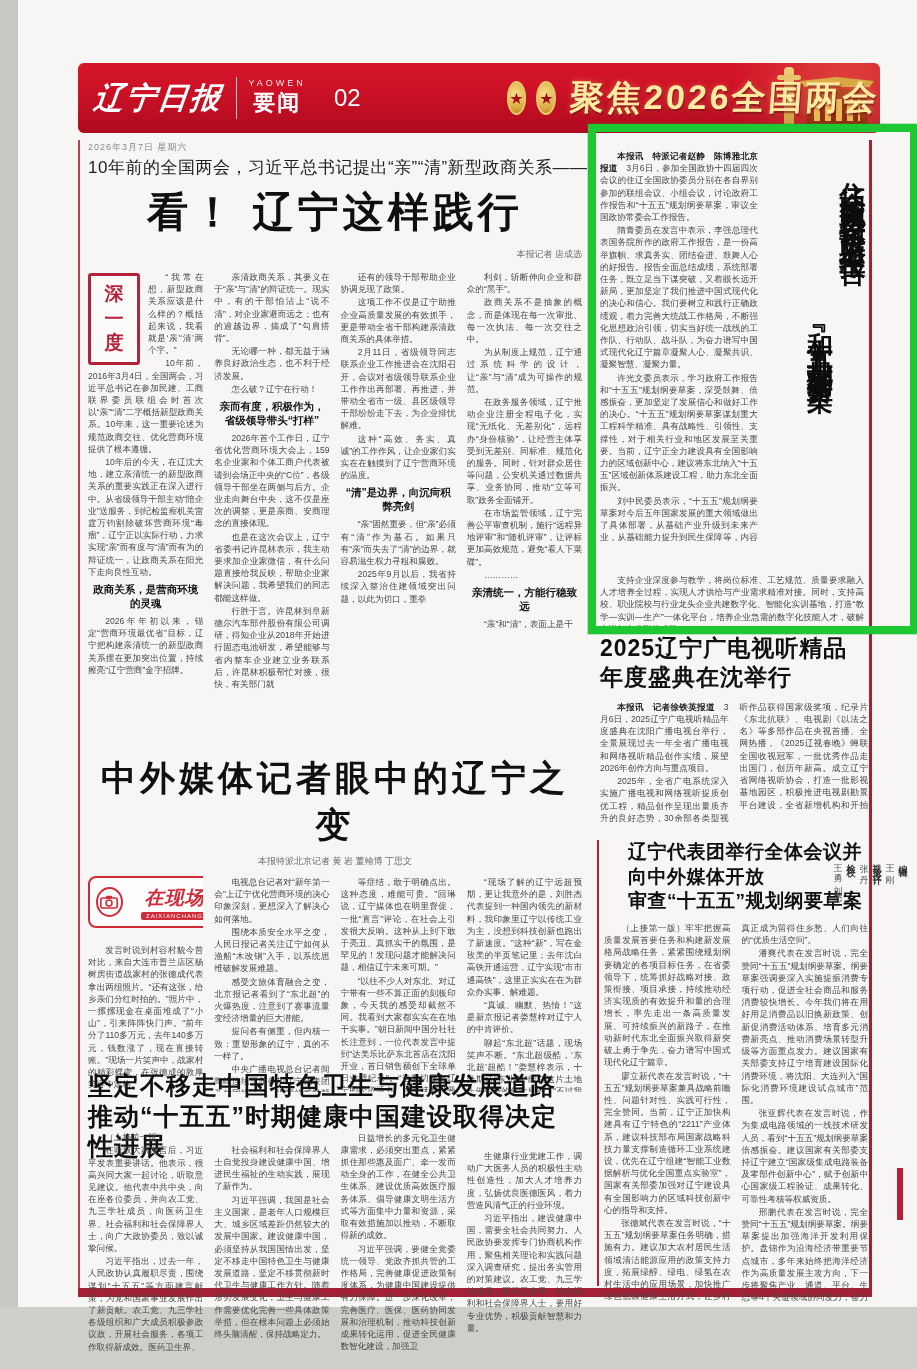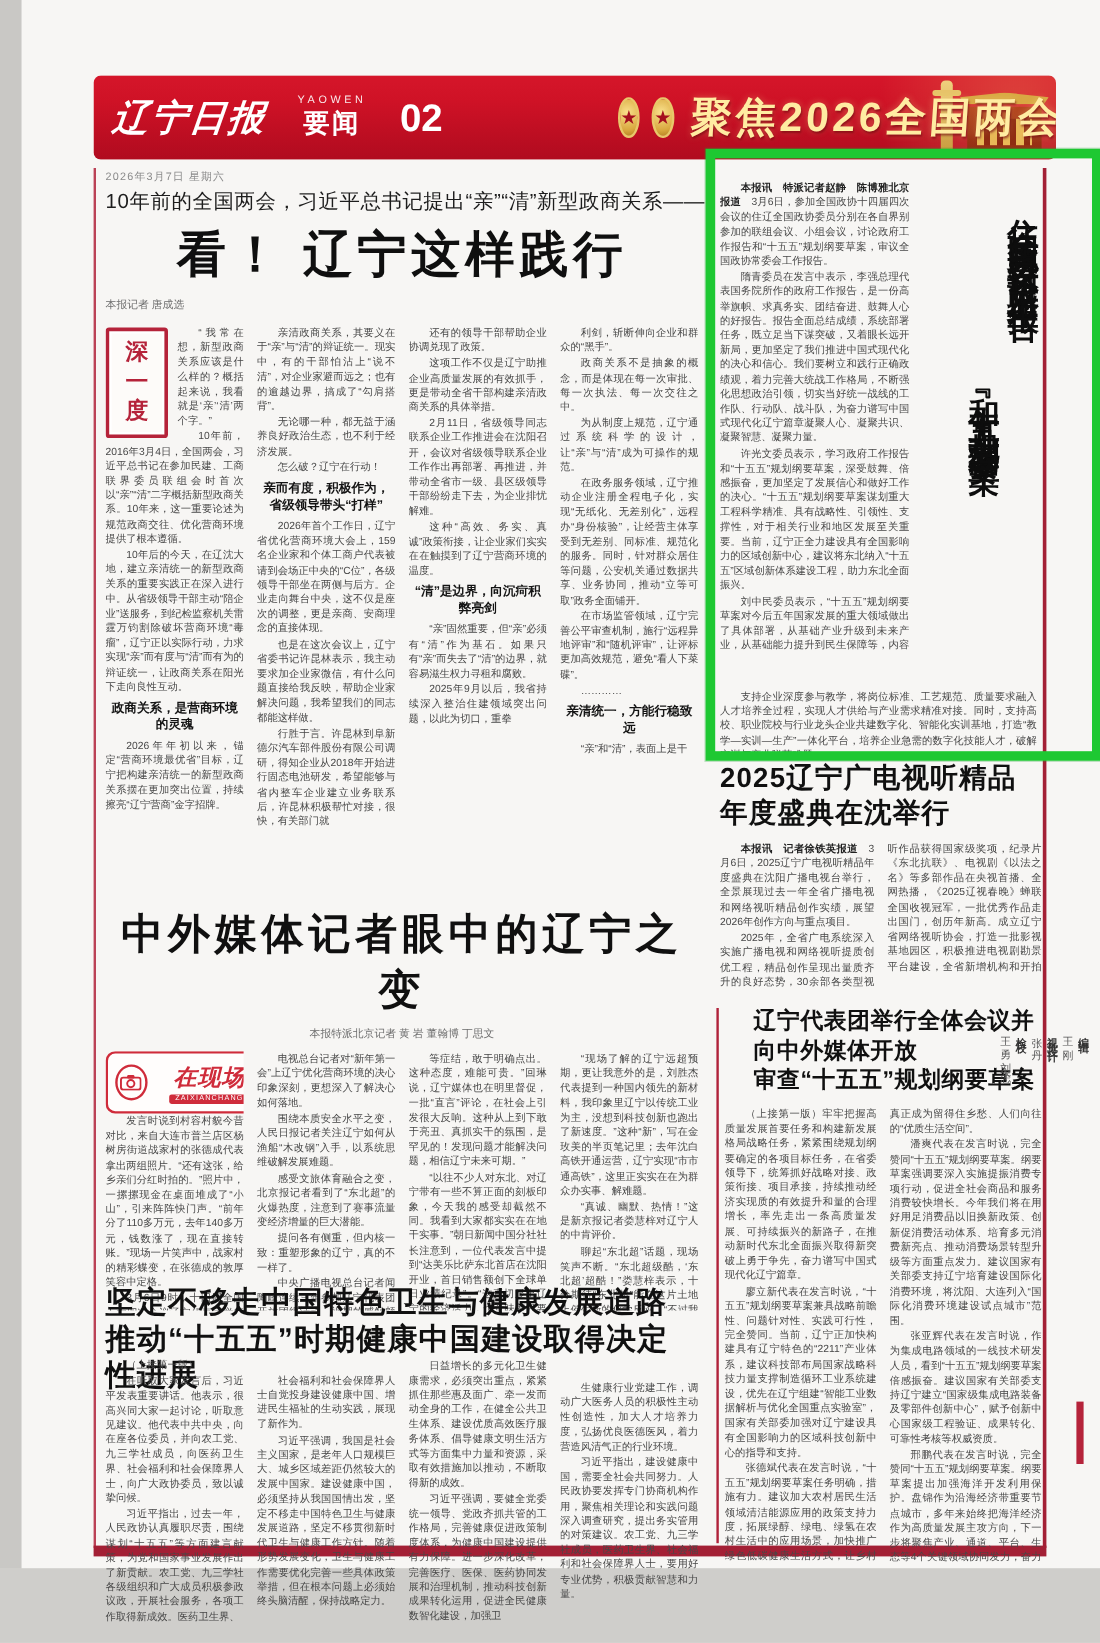--- a/index.html
+++ b/index.html
@@ -14,21 +14,21 @@
     background:linear-gradient(180deg,#d5162a 0%, #cf1226 30%, #b00b1f 100%);
     background-color:#c41124; display:flex; align-items:center; overflow:hidden; }
   .banner::after{content:""; position:absolute; right:0; top:0; width:220px; height:100%;
     background:radial-gradient(circle at 85% 40%, rgba(255,210,120,.25), rgba(180,10,30,0) 60%);}
   .masthead { font-family:"Liberation Serif", serif; font-style:italic; font-weight:bold;
     color:#fff; font-size:30px; letter-spacing:2px; padding:0 14px 0 16px; transform:skewX(-6deg); white-space:nowrap; }
   .vdiv { width:1px; height:42px; background:rgba(255,255,255,.75); }
   .secwrap { text-align:center; padding:0 12px; color:#fff; }
   .sec-en { font-size:9px; letter-spacing:3px; opacity:.9; }
   .sec-cn { font-size:22px; font-weight:bold; letter-spacing:2px; }
-  .pageno { color:#fff; font-size:32px; font-weight:bold; padding:0 16px; }
+  .pageno { color:#fff; font-size:24px; font-weight:normal; padding:0 16px; }
   .emblem { width:34px; height:34px; border-radius:50%; margin-left:10px; position:relative; z-index:2;
     background:radial-gradient(circle at 40% 35%, #f9e08c, #d9a83e 70%, #b07d1f); border:2px solid #e8c76a;
     display:flex; align-items:center; justify-content:center; color:#a50f1e; font-size:16px; }
   .banner-title { position:relative; z-index:2; font-size:34px; font-weight:900; letter-spacing:3px;
     color:#ffeca2; margin-left:14px; transform:skewX(-4deg); white-space:nowrap;
     text-shadow:1px 2px 2px rgba(110,0,10,.65), 0 0 6px rgba(255,230,150,.35); }
   .huabiao { position:absolute; right:86px; top:4px; width:10px; height:62px; z-index:1;
     background:linear-gradient(180deg,#f0cf7e,#c89a3c); border-radius:4px; }
   .huabiao::before{content:""; position:absolute; left:-7px; top:8px; width:24px; height:5px; background:#e7c469; border-radius:3px;}
   .tam { position:absolute; right:6px; top:14px; width:74px; height:52px; z-index:1; }
@@ -49,33 +49,33 @@
   .p b { color:#222; }
   .sub { font-weight:bold; font-size:10.5px; color:#141414; text-align:center; text-indent:0; margin:5px 0 4px; }
   .cols { display:flex; gap:11px; }
   .col { flex:1; overflow:hidden; }
   .twocol { column-count:2; column-gap:11px; overflow:hidden; }
 
   
   .lead-art { position:absolute; left:88px; top:156px; width:494px; }
   .kicker { font-size:17px; color:#1d1d1d; letter-spacing:.5px; white-space:nowrap; }
   .lead-head { font-size:41px; font-weight:900; color:#0f0f0f; text-align:center; letter-spacing:4px; margin-top:6px; }
-  .lead-by { font-size:9px; color:#6d6d6d; text-align:left; margin:8px 0 10px; }
+  .lead-by { font-size:9px; color:#6d6d6d; text-align:right; margin:8px 0 10px; }
   .lead-cols { height:488px; }
   .deep-badge { float:left; width:52px; height:92px; margin:2px 8px 4px 0; border:3px solid #b5233a;
     border-radius:3px; display:flex; flex-direction:column; align-items:center; justify-content:center;
     color:#b5233a; font-weight:900; font-size:19px; line-height:1.3; font-family:"Liberation Serif", serif;
     background:#fdfbf9; box-shadow:inset 0 0 0 2px #fff; }
 
   
   .media-art { position:absolute; left:88px; top:755px; width:494px; }
   .media-head { font-size:35px; font-weight:900; color:#101010; text-align:center; letter-spacing:4px; }
   .media-by { font-size:9px; color:#6d6d6d; text-align:center; margin:6px 0 8px; }
   .media-cols { height:216px; }
-  .stamp { width:128px; height:52px; border:2px solid #cf2b3a; border-radius:8px; margin-bottom:0;
+  .stamp { width:128px; height:52px; border:2px solid #cf2b3a; border-radius:8px; margin-bottom:16px;
     display:flex; align-items:center; gap:18px; padding:4px 6px; background:#fffdfc; }
   .cam { width:30px; height:30px; border-radius:50%; border:2px solid #cf2b3a; display:flex; align-items:center; justify-content:center; }
   .cam svg { display:block; }
   .stamp-txt { display:flex; flex-direction:column; align-items:center; }
   .stamp-cn { color:#cf2b3a; font-weight:900; font-style:italic; font-size:19px; letter-spacing:1px; white-space:nowrap; }
   .stamp-en { background:#cf2b3a; color:#fff; font-size:6px; letter-spacing:1px; padding:1px 5px; border-radius:2px; margin-top:1px; }
 
   
   .health-art { position:absolute; left:88px; top:1070px; width:494px; }
   .health-head { font-size:25px; font-weight:900; color:#101010; letter-spacing:1px; line-height:1.22; }
@@ -168,21 +168,21 @@
           <div class="p">怎么破？辽宁在行动！</div>
           <div class="sub">亲而有度，积极作为，省级领导带头“打样”</div>
           <div class="p">2026年首个工作日，辽宁省优化营商环境大会上，159名企业家和个体工商户代表被请到会场正中央的“C位”，各级领导干部坐在两侧与后方。企业走向舞台中央，这不仅是座次的调整，更是亲商、安商理念的直接体现。</div>
           <div class="p">也是在这次会议上，辽宁省委书记许昆林表示，我主动要求加企业家微信，有什么问题直接给我反映，帮助企业家解决问题，我希望我们的同志都能这样做。</div>
           <div class="p">行胜于言。许昆林到阜新德尔汽车部件股份有限公司调研，得知企业从2018年开始进行固态电池研发，希望能够与省内整车企业建立业务联系后，许昆林积极帮忙对接，很快，有关部门就</div>
         </div>
       <div class="col">
           <div class="p">还有的领导干部帮助企业协调兑现了政策。</div>
           <div class="p">这项工作不仅是辽宁助推企业高质量发展的有效抓手，更是带动全省干部构建亲清政商关系的具体举措。</div>
           <div class="p">2月11日，省级领导同志联系企业工作推进会在沈阳召开，会议对省级领导联系企业工作作出再部署、再推进，并带动全省市一级、县区级领导干部纷纷走下去，为企业排忧解难。</div>
-          <div class="p">这种“高效、务实、真诚”政策衔接，让企业家们实实在在触摸到了辽宁营商环境的温度。</div>
+          <div class="p">这种“高效、务实、真诚”的工作作风，让企业家们实实在在触摸到了辽宁营商环境的温度。</div>
           <div class="sub">“清”是边界，向沉疴积弊亮剑</div>
           <div class="p">“亲”固然重要，但“亲”必须有“清”作为基石。如果只有“亲”而失去了“清”的边界，就容易滋生权力寻租和腐败。</div>
           <div class="p">2025年9月以后，我省持续深入整治住建领域突出问题，以此为切口，重拳</div>
         </div>
       <div class="col">
           <div class="p">利剑，斩断伸向企业和群众的“黑手”。</div>
           <div class="p">政商关系不是抽象的概念，而是体现在每一次审批、每一次执法、每一次交往之中。</div>
           <div class="p">为从制度上规范，辽宁通过系统科学的设计，让“亲”与“清”成为可操作的规范。</div>
           <div class="p">在政务服务领域，辽宁推动企业注册全程电子化，实现“无纸化、无差别化”，远程办“身份核验”，让经营主体享受到无差别、同标准、规范化的服务。同时，针对群众居住等问题，公安机关通过数据共享、业务协同，推动“立等可取”政务全面铺开。</div>
           <div class="p">在市场监管领域，辽宁完善公平审查机制，施行“远程异地评审”和“随机评审”，让评标更加高效规范，避免“看人下菜碟”。</div>

